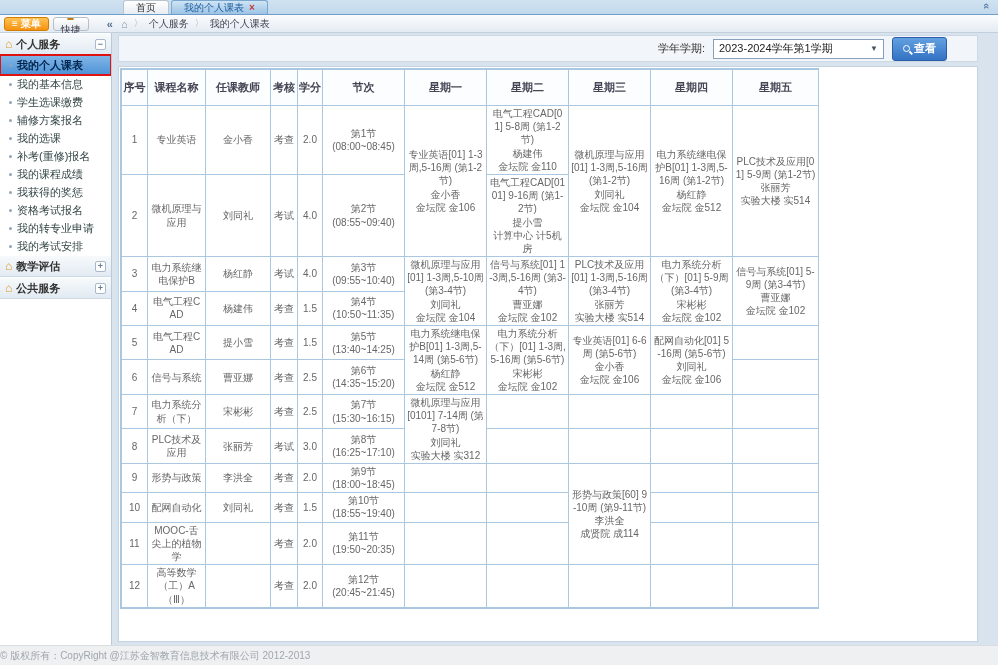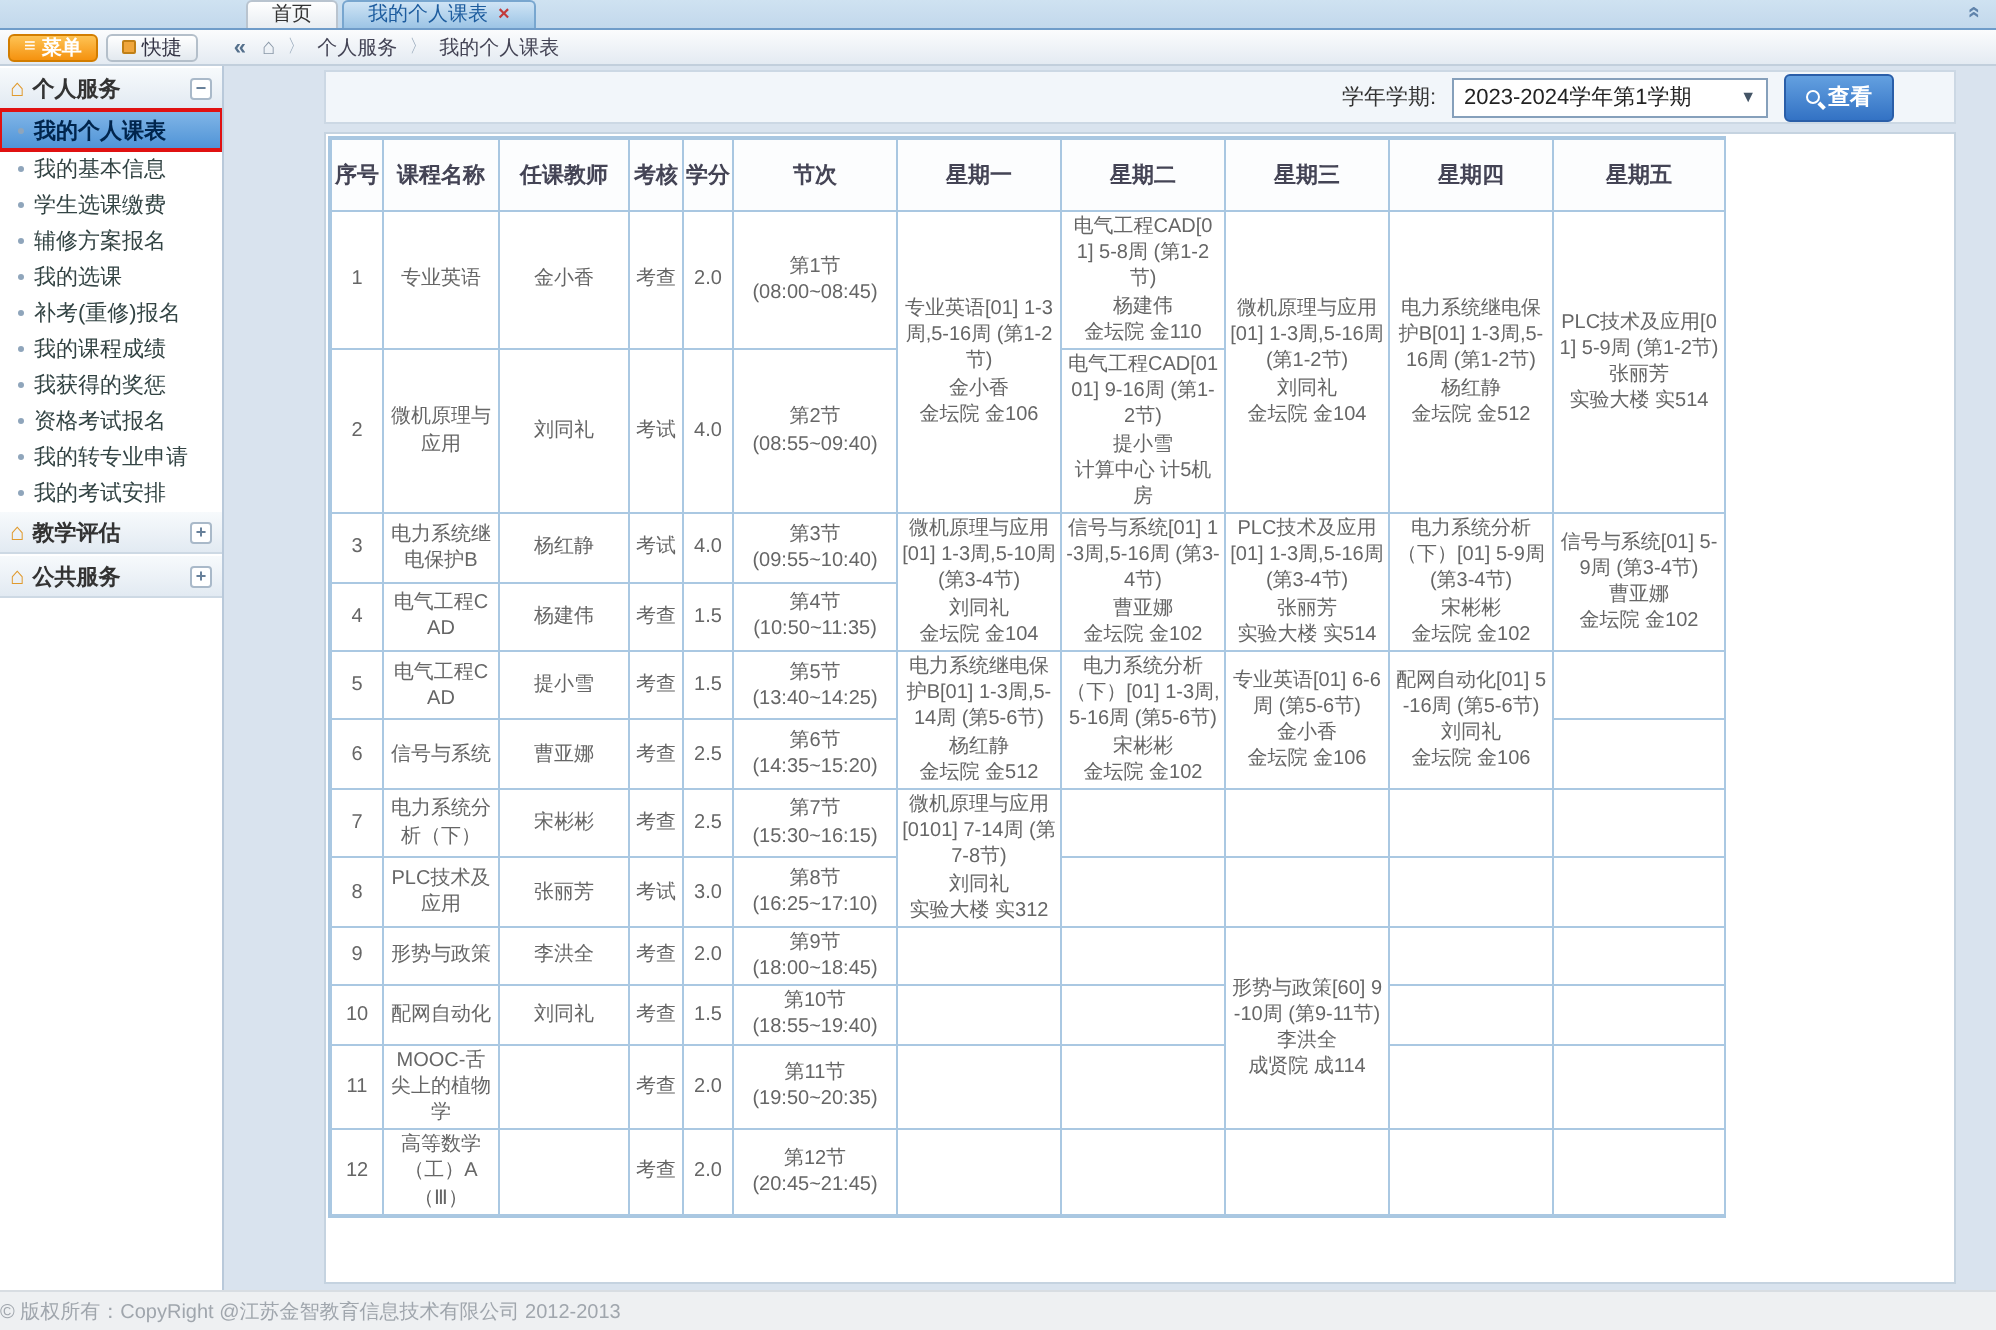--- a/index.html
+++ b/index.html
@@ -33,21 +33,21 @@
   .tab .close { color:#c23b3b; font-weight:bold; font-size:10px; }
   .collapse-top { position:absolute; right:8px; bottom:2px; color:#5f83ab; font-size:11px;
     transform:rotate(90deg); cursor:pointer; font-weight:bold; }
 
   
   .toolbar-row { height:18px; flex:0 0 18px; background:linear-gradient(#fbfcfd,#e4ebf2);
     border-bottom:1px solid #c2cfdc; display:flex; align-items:center; padding:0 4px; }
   .btn-menu { display:flex; align-items:center; gap:3px; height:14px; padding:0 7px; font-size:10px; font-weight:bold;
     color:#fff; background:linear-gradient(#fec354,#f5920f); border:1px solid #d27d00; border-radius:3px; cursor:pointer; }
   .btn-quick { display:flex; align-items:center; gap:3px; height:14px; padding:0 7px; margin-left:4px; font-size:10px;
-    color:#334; background:linear-gradient(#fff,#e3e9ef); border:1px solid #b4bfca; border-radius:3px; cursor:pointer; }
+    color:#334; background:linear-gradient(#fff,#e3e9ef); border:1px solid #b4bfca; border-radius:3px; cursor:pointer;flex-direction:column; }
   .sq-icon { width:7px; height:7px; background:#f0a63c; border:1px solid #c07f16; border-radius:1px; }
   .collapse-left { margin:0 8px 0 18px; color:#55708c; font-size:11px; font-weight:bold; cursor:pointer; }
   .breadcrumb { display:flex; align-items:center; gap:6px; font-size:10px; color:#445; }
   .crumb-sep { color:#9ab; font-size:9px; }
   .home-glyph { color:#8a98a8; font-size:11px; }
 
   
   .body { flex:1; display:flex; overflow:hidden; }
   .sidebar { width:112px; flex:0 0 112px; background:#fff; border-right:1px solid #b9c9da; overflow:hidden; }
   .sb-group { height:22px; display:flex; align-items:center; gap:4px; padding:0 5px;
@@ -57,25 +57,25 @@
   .sb-group .g-label { flex:1; }
   .sb-group .toggle { width:11px; height:11px; line-height:9px; text-align:center; font-size:9px;
     color:#67809a; border:1px solid #a9b9c9; background:#fff; border-radius:2px; }
   .sb-item { height:18px; display:flex; align-items:center; gap:5px; padding-left:9px;
     font-size:11px; color:#344; cursor:pointer; }
   .sb-item .dot { width:3px; height:3px; border-radius:50%; background:#8fa5bb; }
   .sb-item.selected { background:linear-gradient(#83b7e8,#4d92d6); color:#00254d; font-weight:bold;
     outline:2px solid #e01111; outline-offset:-1px; height:20px; }
 
   
-  .main { flex:1; display:flex; flex-direction:column; overflow:hidden; padding:2px 20px 3px 6px;margin-left:44px; }
+  .main { flex:1; display:flex; flex-direction:column; overflow:hidden; padding:2px 20px 3px 6px; }
   .filter-bar { height:27px; flex:0 0 27px; background:#f2f6fa; border:1px solid #ccd8e4;
     display:flex; align-items:center; justify-content:flex-end; gap:8px; padding-right:30px; margin-bottom:4px; }
   .filter-label { font-size:11px; color:#333; }
-  .select { width:158px; height:20px; background:#fff; border:1px solid #86a0bb; font-size:11px; color:#222;
+  .select { width:171px; height:20px; background:#fff; border:1px solid #86a0bb; font-size:11px; color:#222;
     display:flex; align-items:center; justify-content:space-between; padding:0 5px; cursor:pointer; }
   .select .chev { font-size:8px; color:#456; }
   .btn-search { height:24px; display:flex; align-items:center; gap:4px; padding:0 10px; font-size:11px; font-weight:bold;
     color:#fff; background:linear-gradient(#63a0e0,#3372c4); border:1px solid #2a5ea8; border-radius:3px; cursor:pointer; }
   .mag { width:7px; height:7px; border:1.5px solid #fff; border-radius:50%; position:relative; display:inline-block; }
   .mag:after { content:""; position:absolute; width:4px; height:1.5px; background:#fff; transform:rotate(45deg);
     left:5px; top:6px; }
   .content-panel { flex:1; background:#fff; border:1px solid #c5d3e0; overflow:hidden; position:relative; padding:1px 0 0 1px; }
   .sheet { width:699px; border:1px solid #a9c7e1; }
   .title-row { height:23px; position:relative; display:flex; align-items:center; justify-content:center;

